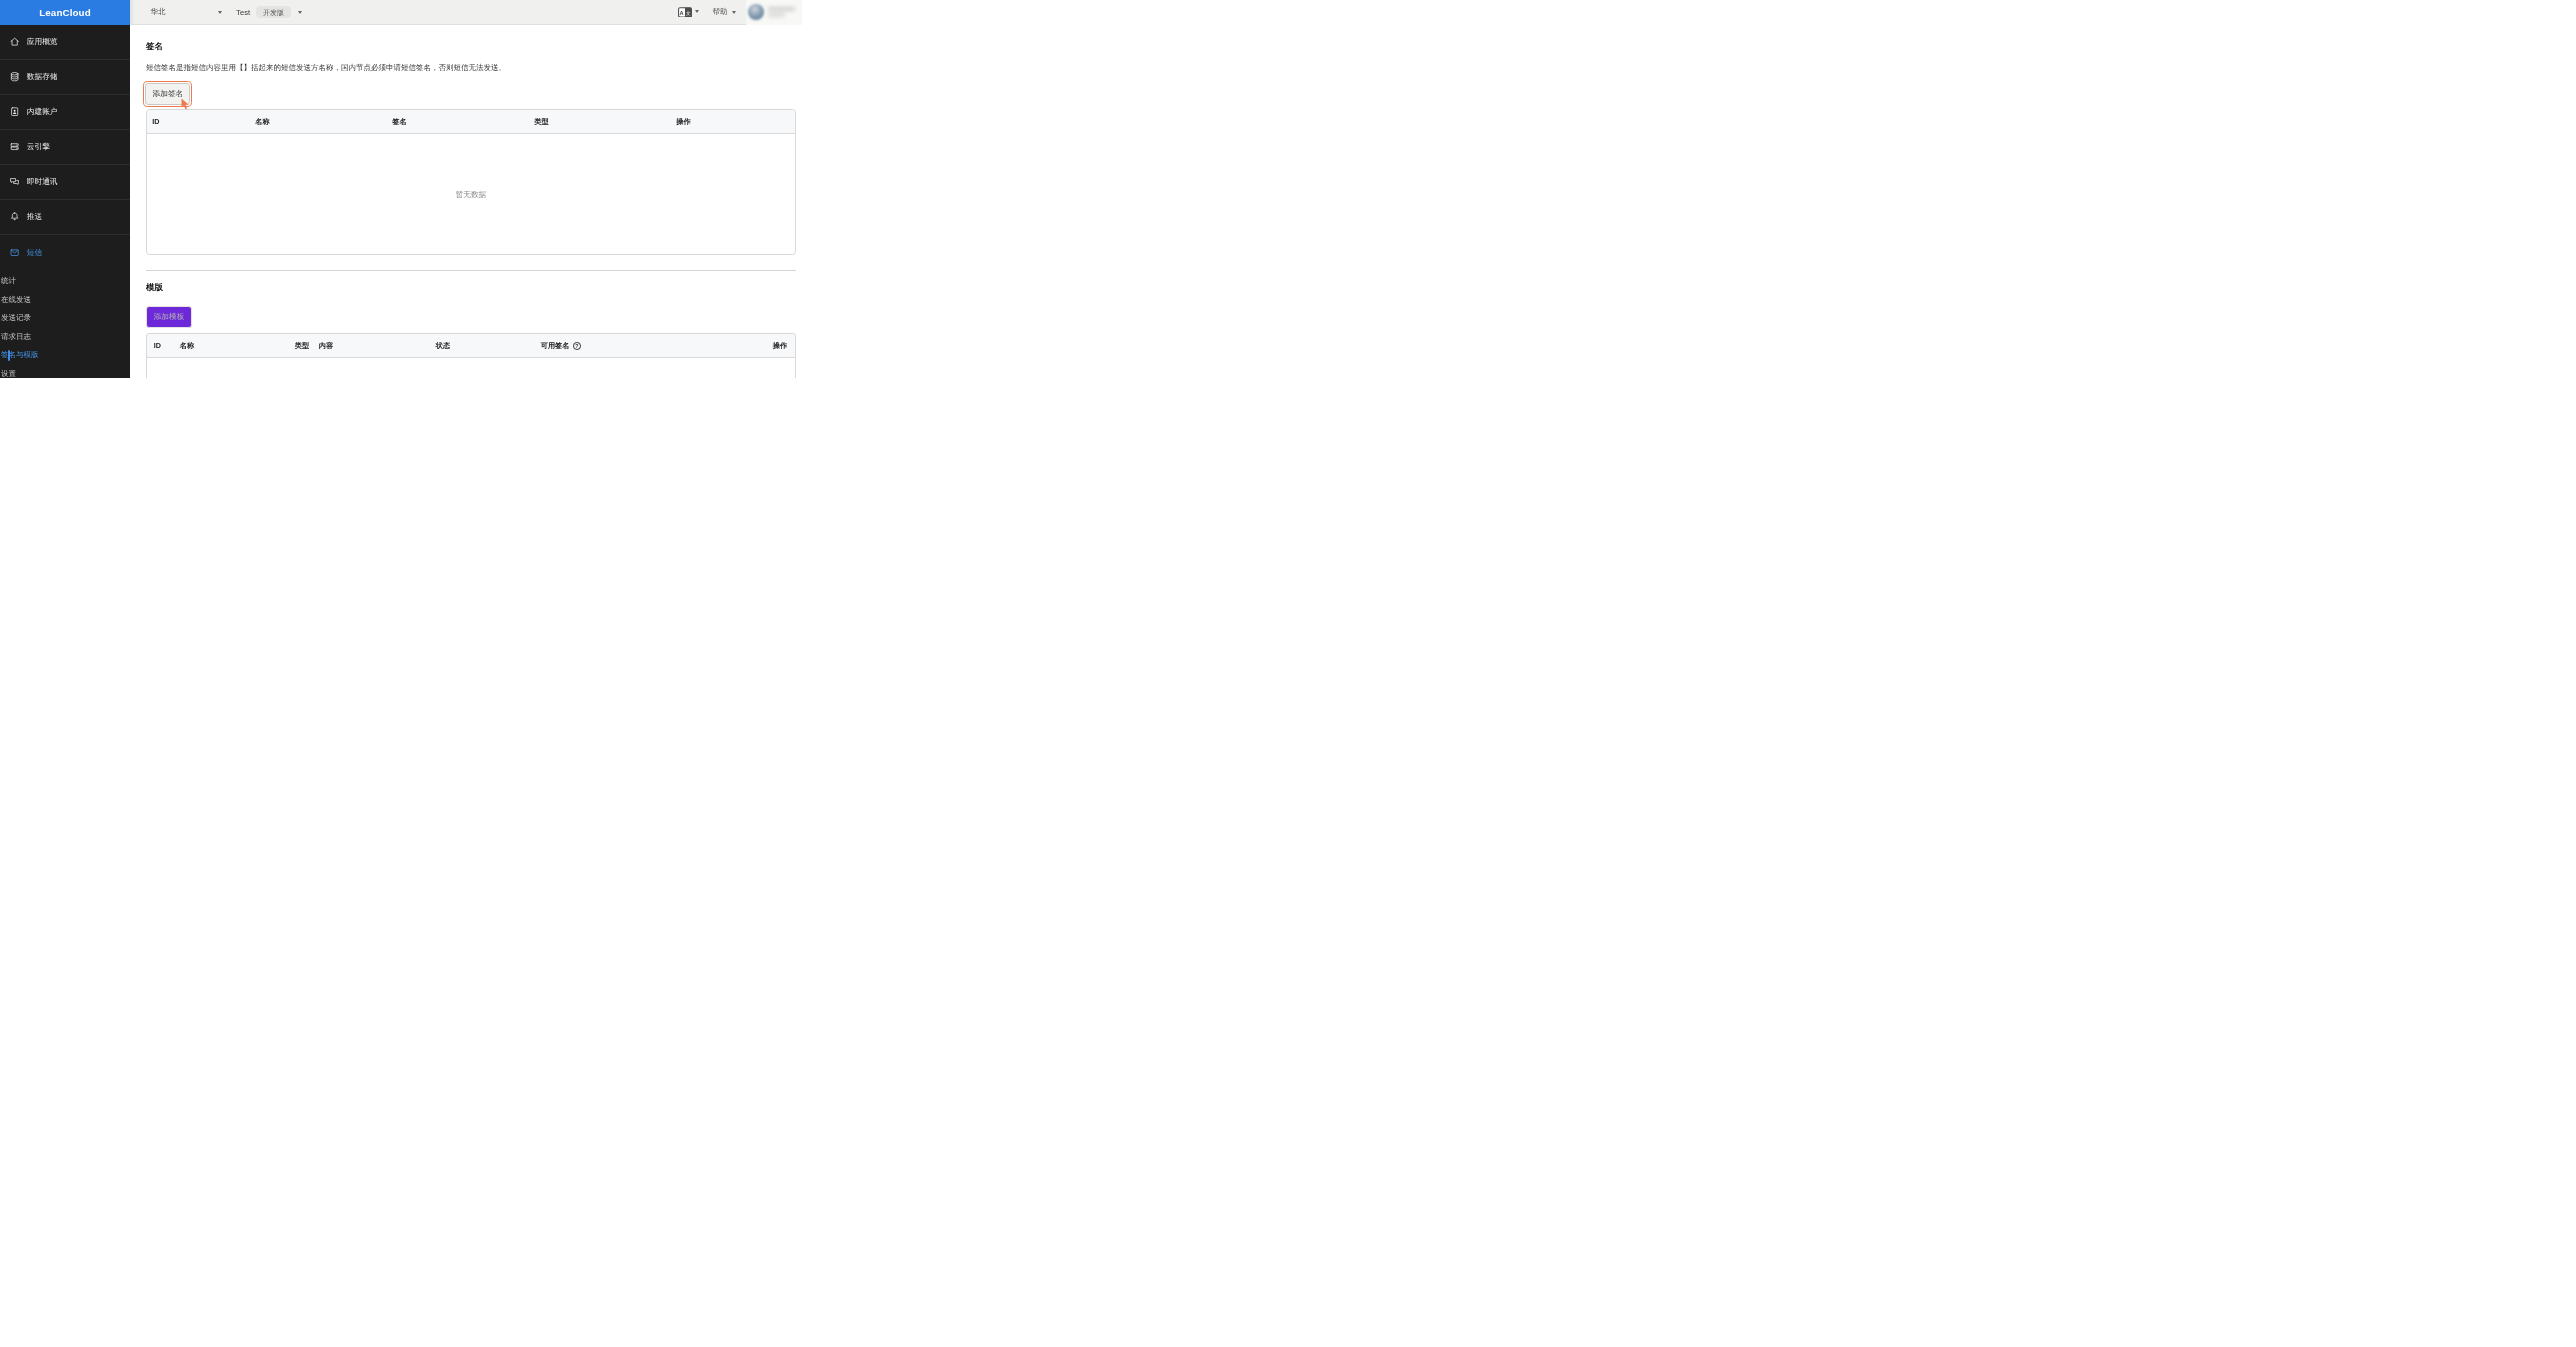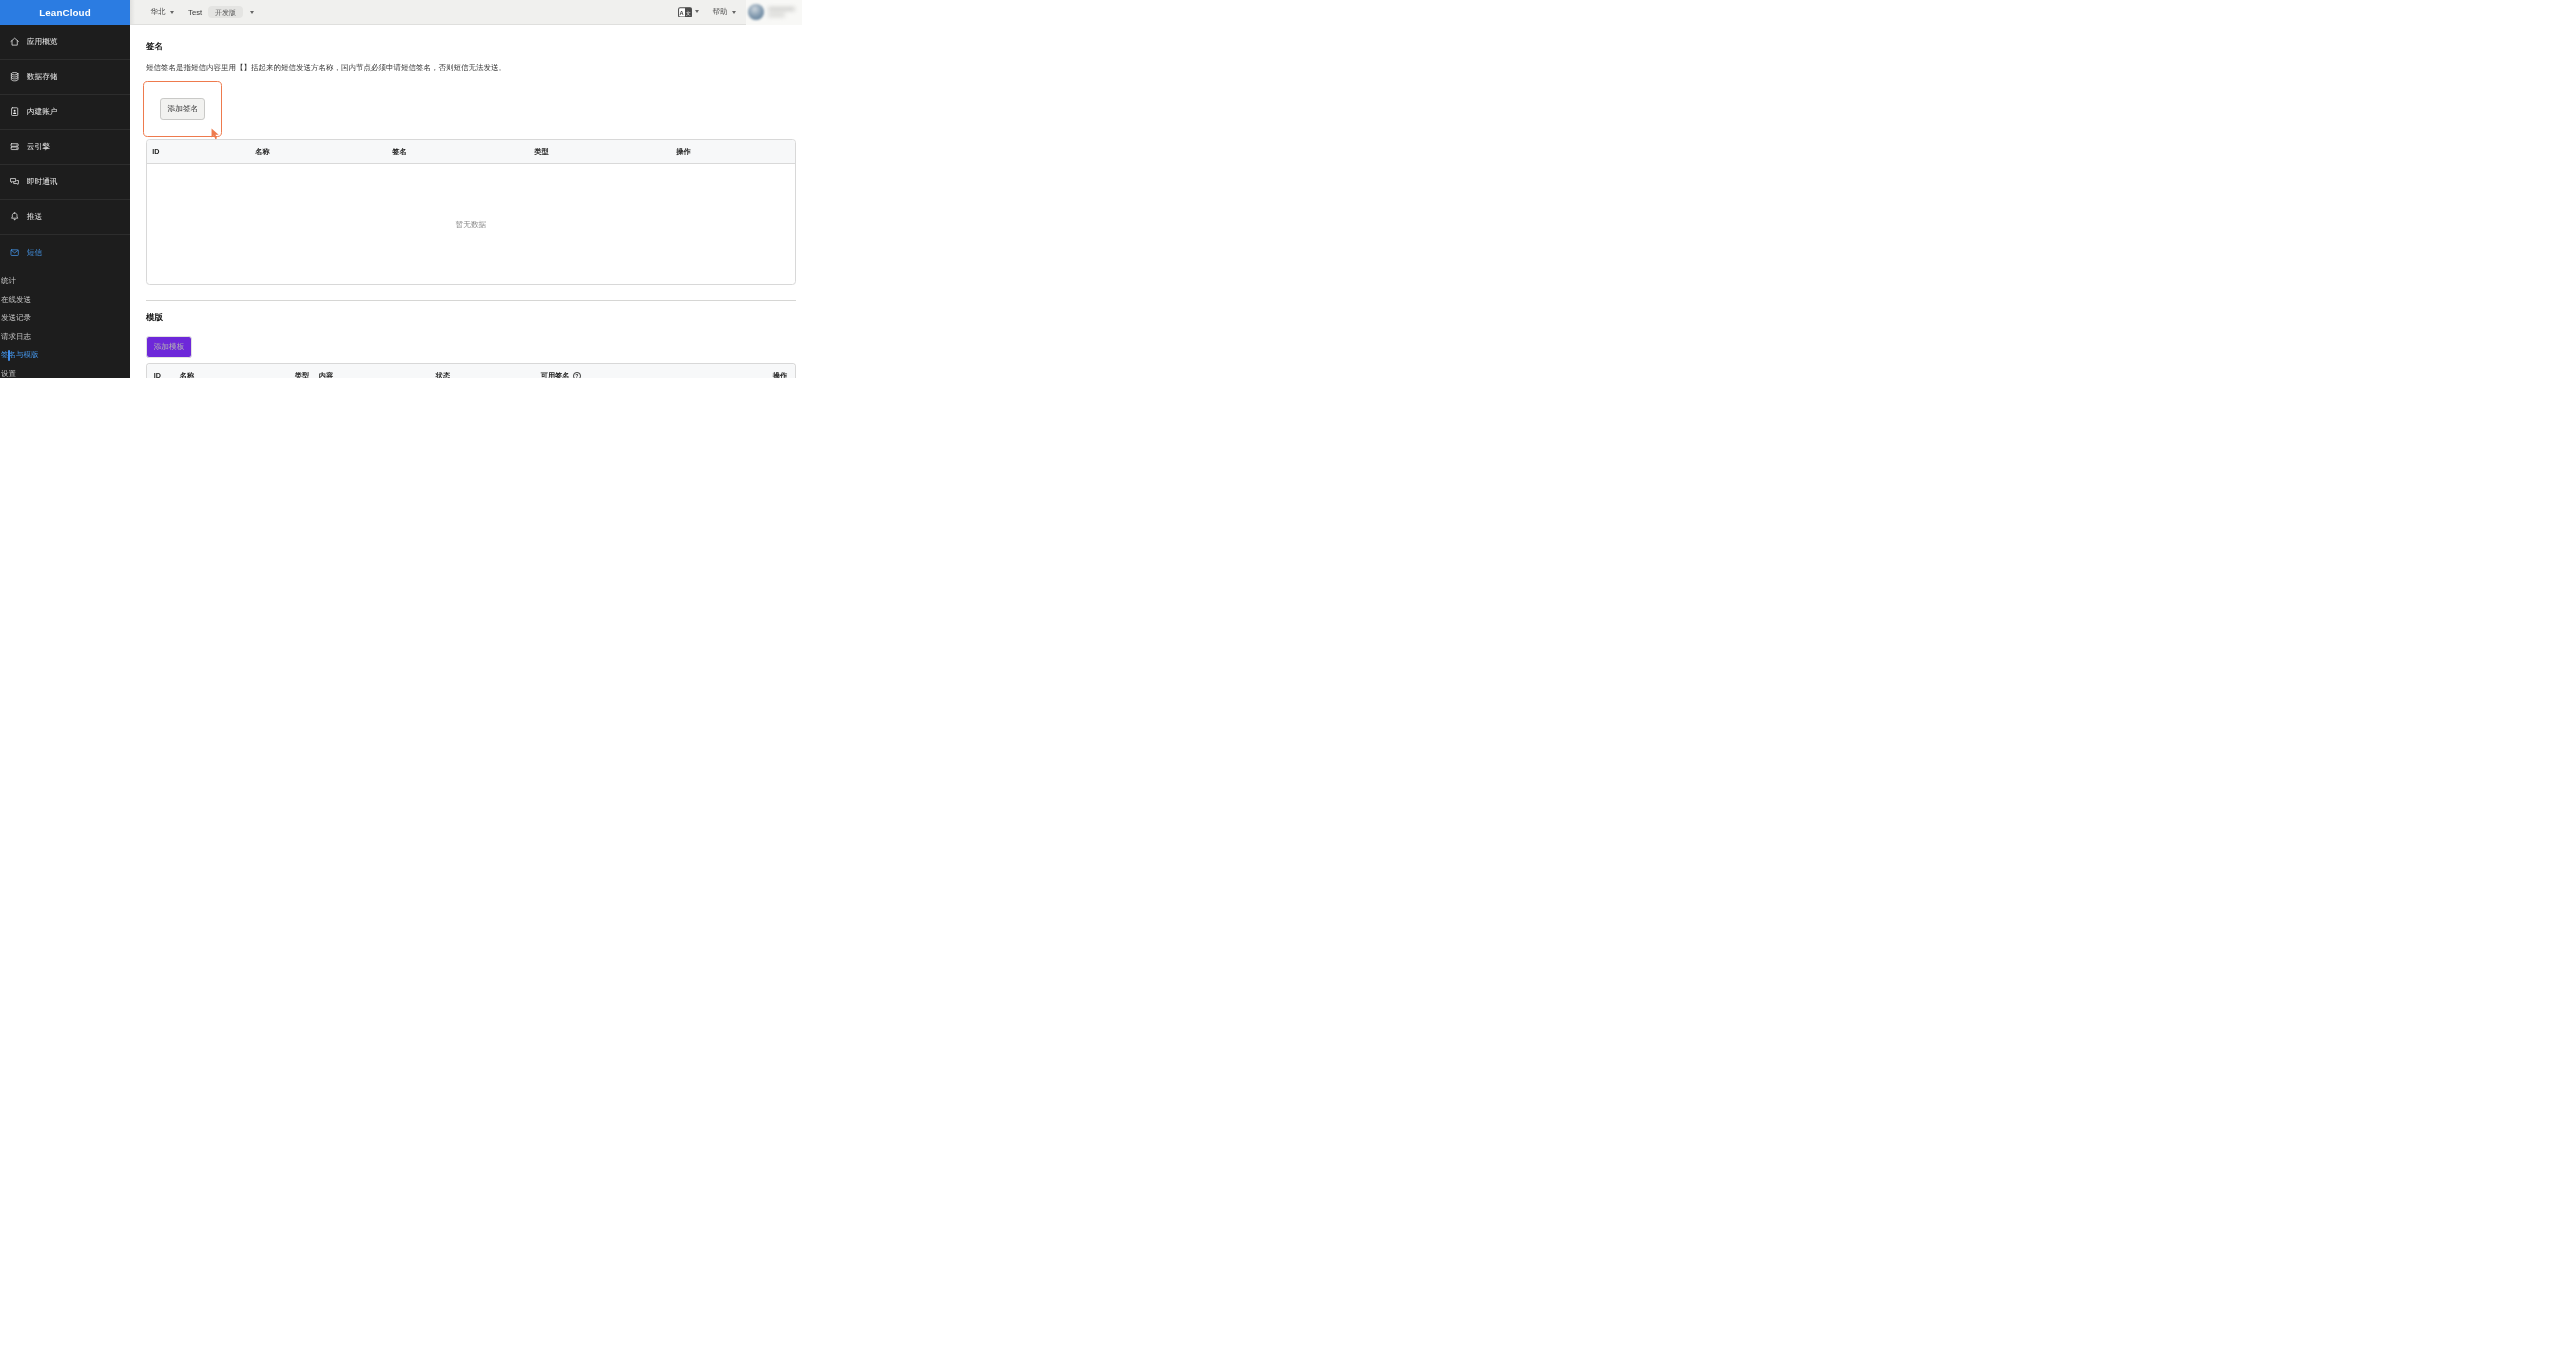--- a/index.html
+++ b/index.html
@@ -52,21 +52,21 @@
   .topbar::before {
     content:""; position:absolute; left:0; top:0; bottom:0; width:5.2px;
     background:linear-gradient(to right, rgba(0,0,0,.07), rgba(0,0,0,0));
     pointer-events:none;
   }
   .caret {
     width:0; height:0; display:inline-block;
     border-left:2.6px solid transparent; border-right:2.6px solid transparent;
     border-top:3.1px solid #666; margin-left:4.1px; vertical-align:middle;
   }
-  .tb-group { display:flex; align-items:center; }
+  .tb-group { display:flex; align-items:center;gap:48px; }
   .app-name { margin-left:14.4px; color:#3a3a3a; font-size:7.7px; }
   .env-badge {
     margin-left:6.2px; background:#e4e4e2; color:#555;
     border-radius:4.1px; padding:2.6px 6.7px; font-size:7px; line-height:1;
   }
   .tb-right { margin-left:auto; display:flex; align-items:center; height:25px;text-align:right; }
   .lang-btn { display:flex; align-items:center; cursor:pointer; }
   .help-btn { display:flex; align-items:center; margin-left:13.4px; cursor:pointer; color:#4e4e4e; }
   .user-area {
     margin-left:10.3px; width:56px; height:25px; background:#f8f8f6;
@@ -86,21 +86,21 @@
     position:absolute; left:130px; top:25px; right:0; bottom:0;
     background:#fff; padding:0 6.2px 0 16px; overflow:hidden;
   }
   h2.sec-title { font-size:8.5px; line-height:11.3px; font-weight:bold; color:#161616; }
   .t-sign { margin-top:16px; }
   .t-tpl  { margin-top:10.8px; }
   .desc { margin-top:11px; font-size:7.5px; line-height:10.3px; color:#333; }
 
   .annotation {
     display:inline-block; position:relative; margin-top:7.7px; margin-left:-2.6px;
-    border:1.5px solid #ee7a4d; border-radius:4.6px; padding:16px; line-height:0;
+    border:1.5px solid #ee7a4d; border-radius:4.6px; padding:1px; line-height:0;
   }
   .btn {
     display:inline-flex; align-items:center; justify-content:center;
     width:45px; height:21.6px; border-radius:3.1px;
     background:#f2f2f0; border:0.5px solid #c9c9c7;
     font-size:7.7px; color:#333; cursor:pointer;
     font-family:inherit; line-height:1;
   }
   .btn.disabled { background:#6d28d9; border-color:#e3e3e1; color:#b5b5b2; cursor:default; width:46px; }
   .cursor-glyph { position:absolute; right:1.5px; bottom:-4.1px; width:10.3px; height:12.4px; }

